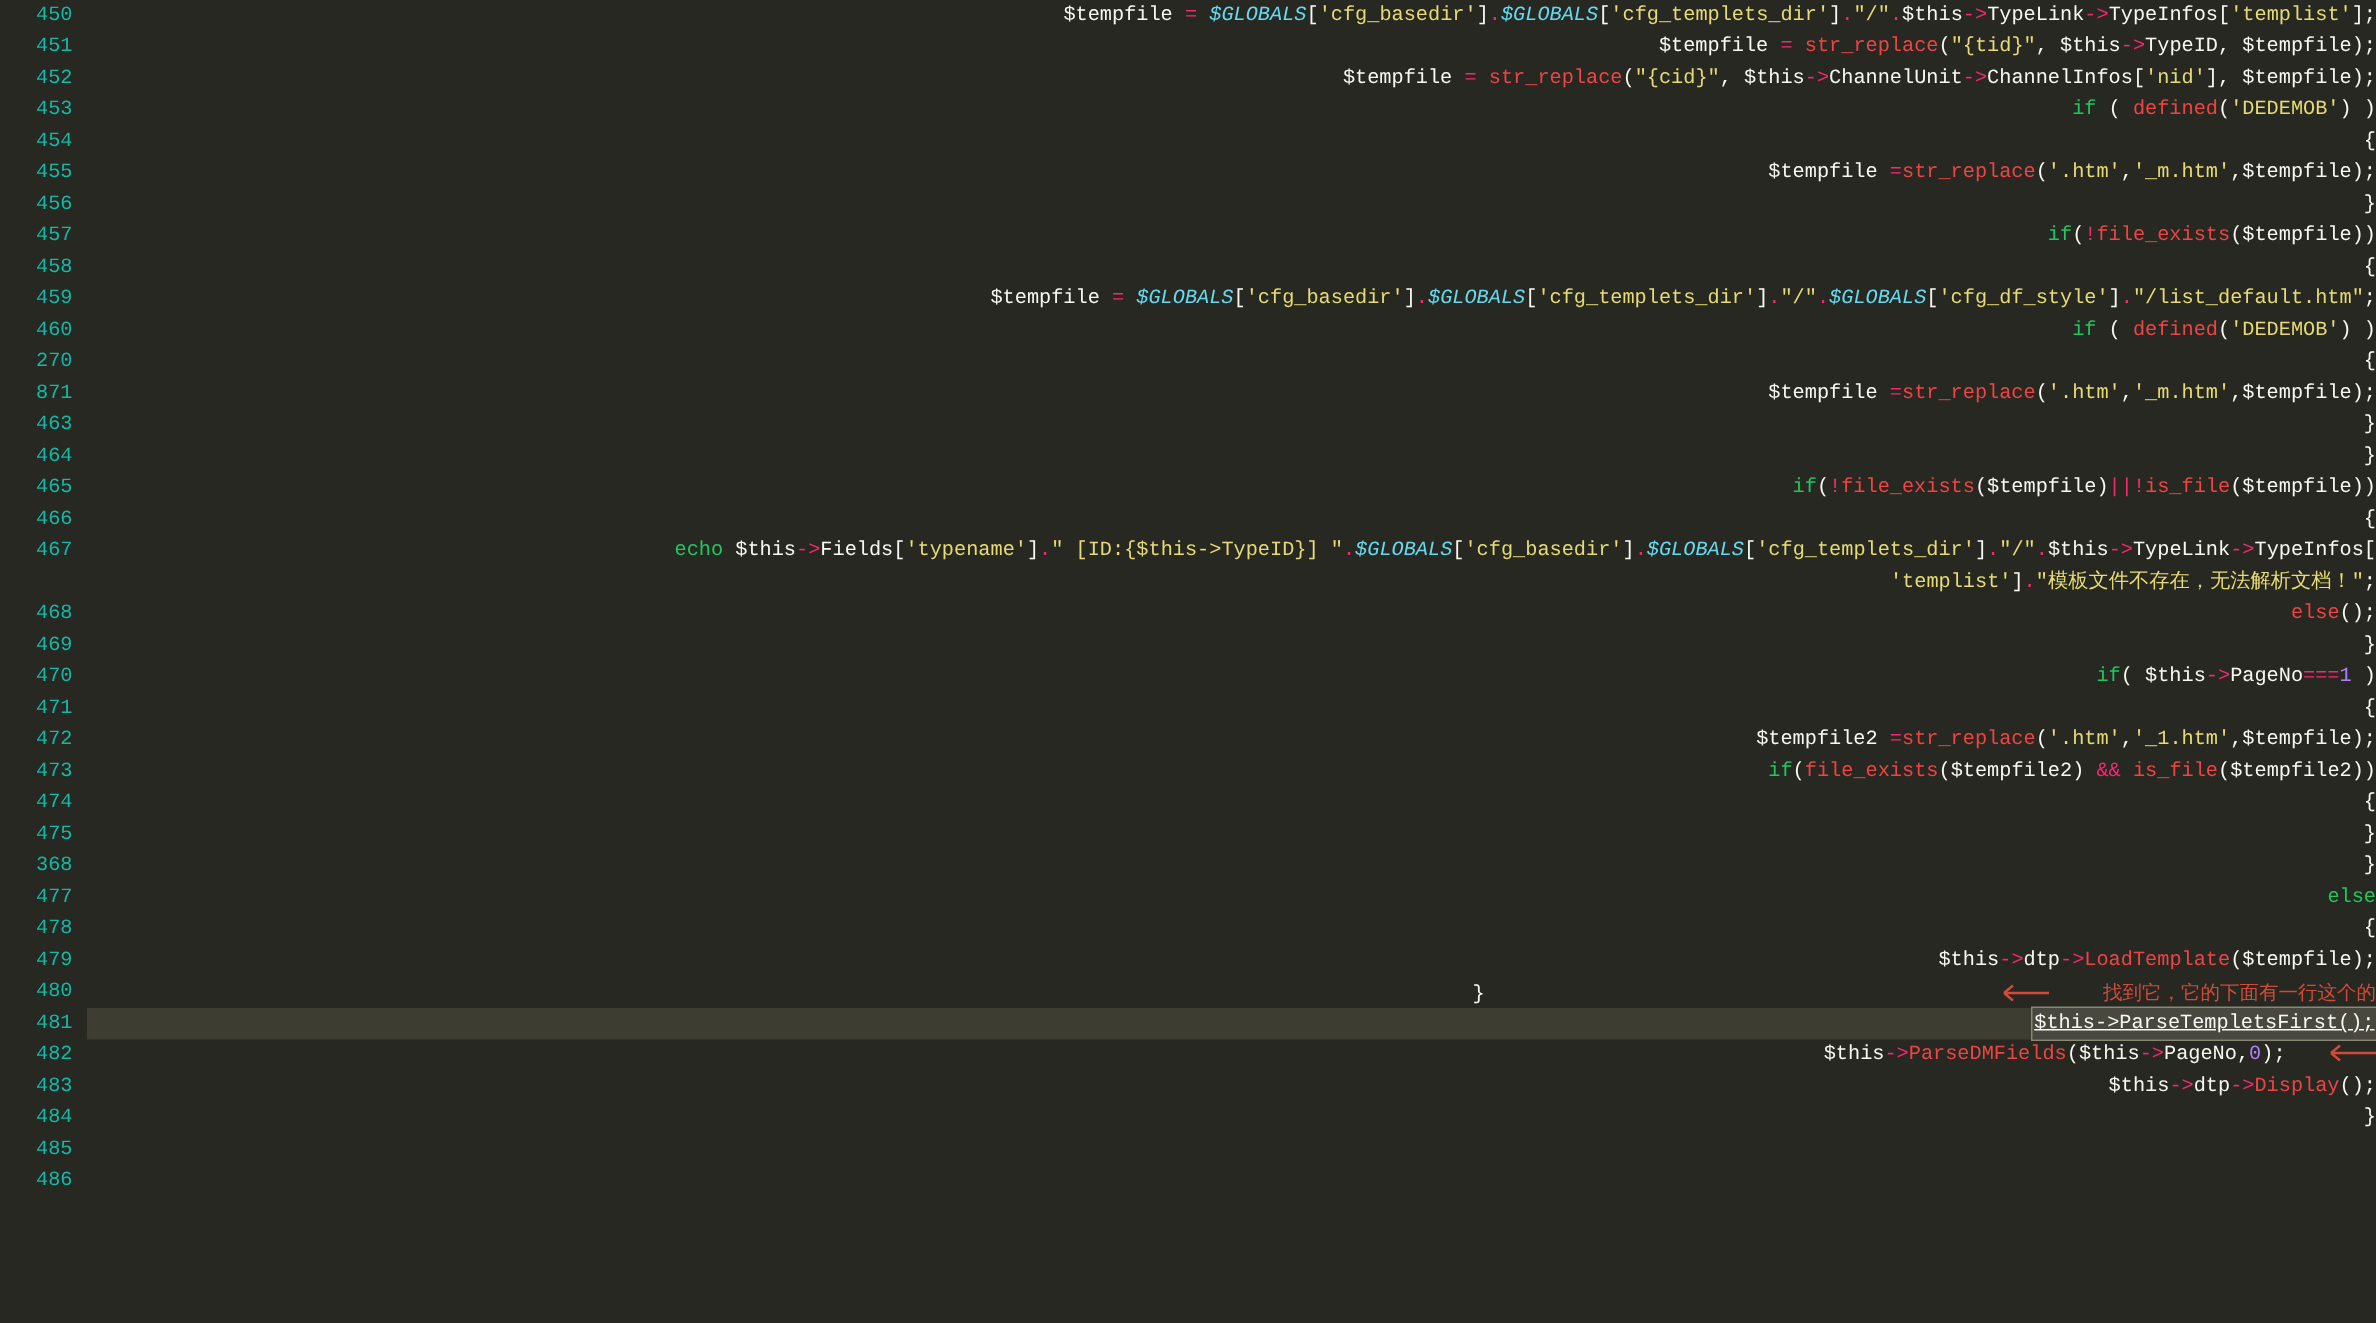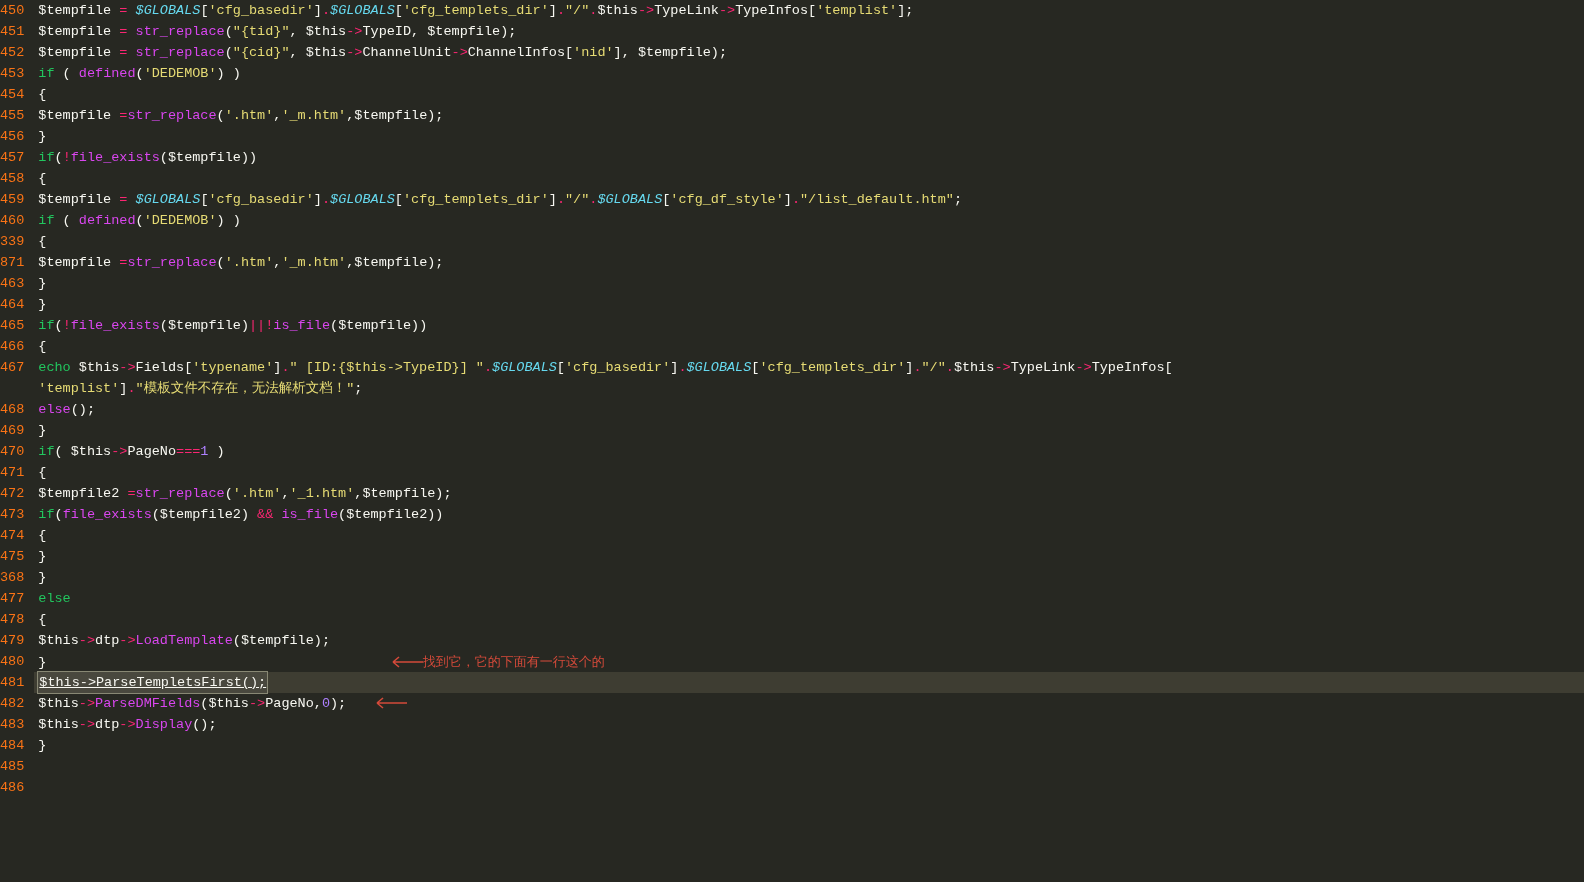--- a/index.html
+++ b/index.html
@@ -11,65 +11,66 @@
   color: #f8f8f2;
   overflow-x: auto;
   white-space: nowrap;
 }
 .editor {
   display: flex;
   min-height: 882px;
 }
 .gutter {
   background: #272822;
-  color: #f97316;
+  color: #14b8a6;
   text-align: right;
   padding-right: 10px;
-  padding-left: 0;
+  padding-left: 24px;
   user-select: none;
   flex-shrink: 0;
 }
 .gutter div { height: 21px; }
 .code {
   flex: 1;
   background: #272822;
+  text-align: right;
 }
 .line { height: 21px; padding-left: 4px; }
 .line.hl { background: #3e3d32; }
 .var     { color: #f8f8f2; }
 .eq      { color: #f92672; }
 .gl      { color: #66d9ef; font-style: italic; }
 .str     { color: #e6db74; }
 .op      { color: #f92672; }
-.fn      { color: #d946ef; }
+.fn      { color: #ef4444; }
 .kw      { color: #22c55e; }
 .num     { color: #ae81ff; }
 .pn      { color: #f8f8f2; }
 .arrow   { color: #f92672; }
 .selbg   { background: #49483e; outline: 1px solid #888874; display: inline-block; padding: 0 1px; text-decoration: underline; }
-.ann     { color: #d44a3a; font-family: 'Microsoft YaHei', sans-serif; font-size: 13px; position: relative; }
+.ann     { color: #d44a3a; font-family: 'Microsoft YaHei', sans-serif; font-size: 13px; position: relative; margin-left: 36px; }
 .arrow-svg { display: inline-block; vertical-align: middle; }
 </style>
 </head>
 <body>
 
 <div class="editor">
   <div class="gutter" id="gutter">
       <div>450</div>
       <div>451</div>
       <div>452</div>
       <div>453</div>
       <div>454</div>
       <div>455</div>
       <div>456</div>
       <div>457</div>
       <div>458</div>
       <div>459</div>
       <div>460</div>
-      <div>339</div>
+      <div>270</div>
       <div>871</div>
       <div>463</div>
       <div>464</div>
       <div>465</div>
       <div>466</div>
       <div>467</div>
       <div></div>
       <div>468</div>
       <div>469</div>
       <div>470</div>

